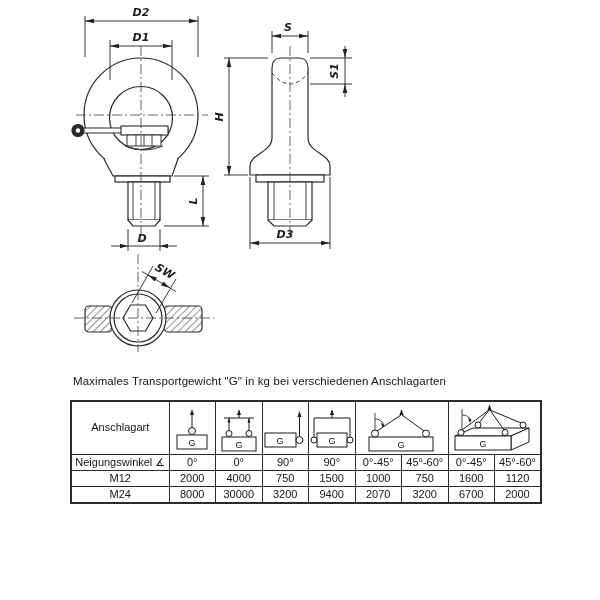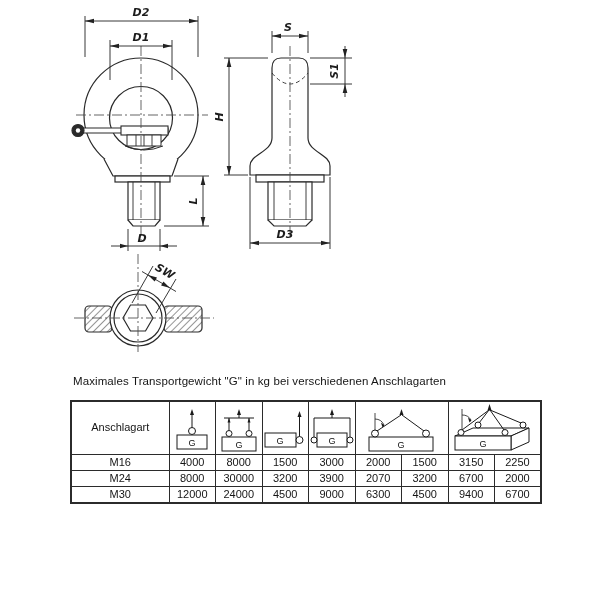--- a/index.html
+++ b/index.html
@@ -273,48 +273,48 @@
         <line x1="72" y1="21" x2="41" y2="8"></line>
         <polygon points="40.5,2 38.5,8.5 42.5,8.5" fill="#1a1a1a" stroke="none"></polygon>
         <line x1="13" y1="27" x2="13" y2="7" stroke-width="0.8"></line>
         <path d="M13,13 A10 10 0 0 1 22,18" stroke-width="0.8"></path>
         <polygon points="22.5,18.5 19,15.5 20.5,20.5" fill="#1a1a1a" stroke="none"></polygon>
       </svg>
     </td>
   </tr>
 
 
-
   <tr>
-    <td>M16</td>
+    <td class="label-cell">Neigungswinkel ∡</td>
+    <td>0°</td>
+    <td>0°</td>
+    <td>90°</td>
+    <td>90°</td>
+    <td>0°-45°</td>
+    <td>45°-60°</td>
+    <td>0°-45°</td>
+    <td>45°-60°</td>
+  </tr>
+
+  <tr>
+    <td>M12</td>
+    <td>2000</td>
     <td>4000</td>
-    <td>8000</td>
+    <td>750</td>
     <td>1500</td>
-    <td>3000</td>
-    <td>2000</td>
-    <td>1500</td>
-    <td>3150</td>
-    <td>2250</td>
+    <td>1000</td>
+    <td>750</td>
+    <td>1600</td>
+    <td>1120</td>
   </tr>
   <tr>
     <td>M24</td>
     <td>8000</td>
     <td>30000</td>
     <td>3200</td>
-    <td>3900</td>
+    <td>9400</td>
     <td>2070</td>
     <td>3200</td>
     <td>6700</td>
     <td>2000</td>
   </tr>
-  <tr>
-    <td>M30</td>
-    <td>12000</td>
-    <td>24000</td>
-    <td>4500</td>
-    <td>9000</td>
-    <td>6300</td>
-    <td>4500</td>
-    <td>9400</td>
-    <td>6700</td>
-  </tr>
 </tbody>
   </table>
 
 </body></html>

